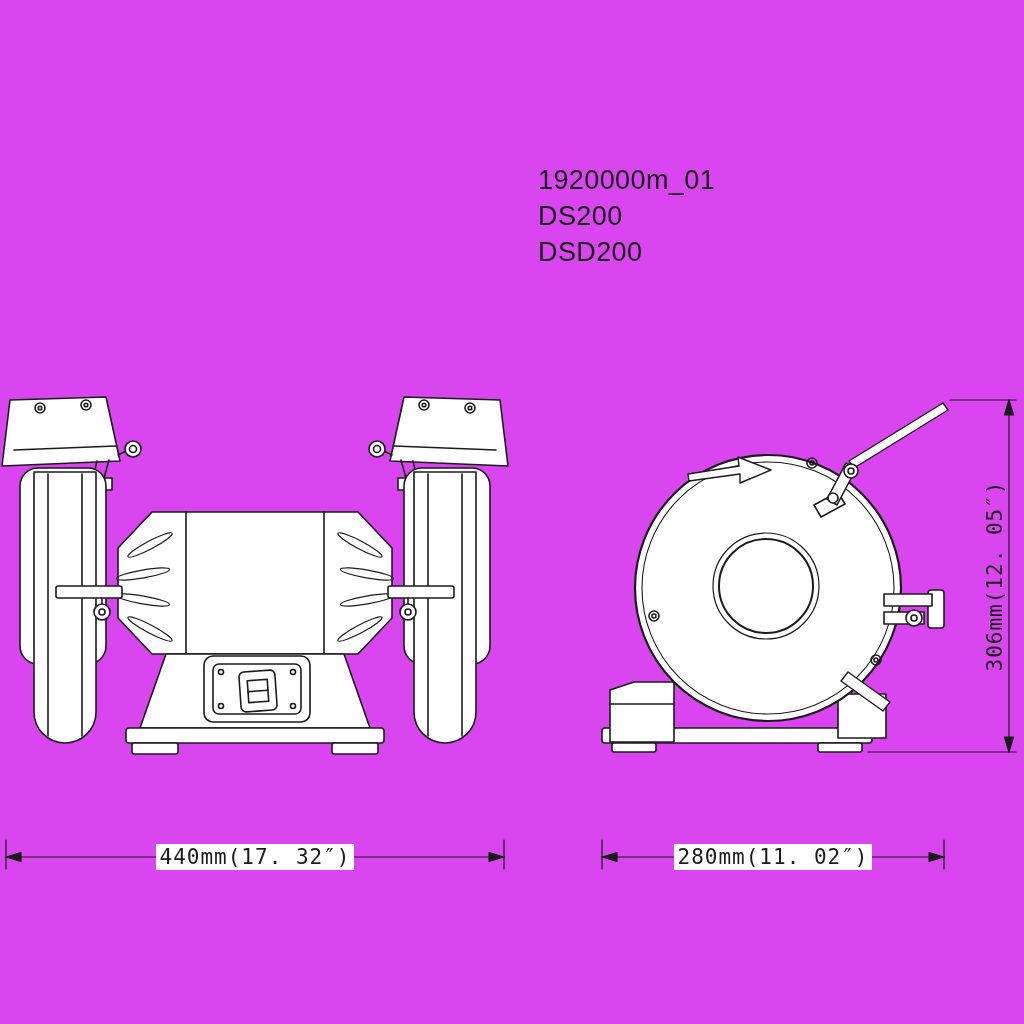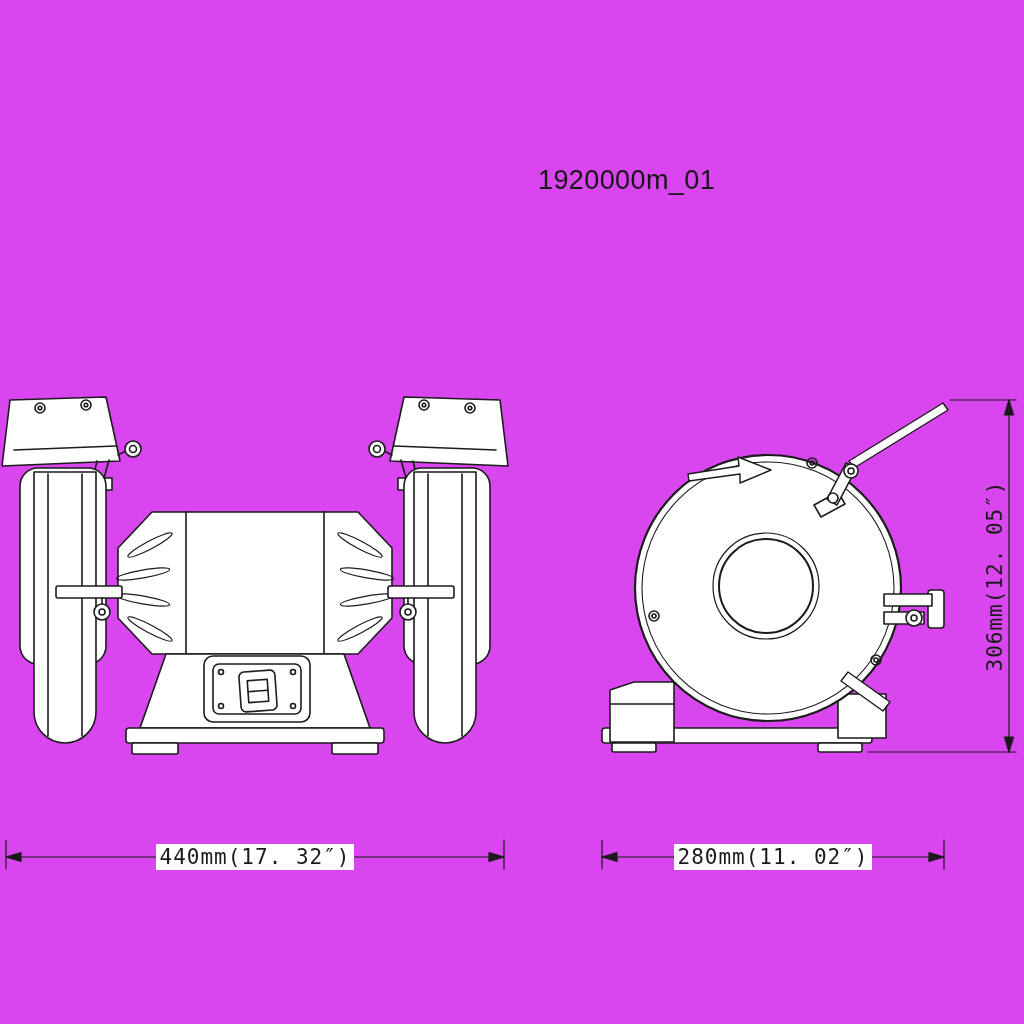--- a/index.html
+++ b/index.html
@@ -32,20 +32,22 @@
     letter-spacing: 1px;
   }
 </style>
 </head>
 <body>
 
 <div class="canvas">
 
   <div class="part-numbers">
     <div>1920000m_01</div>
+    <div>DS200</div>
+    <div>DSD200</div>
   </div>
 
   <svg class="drawing" width="1024" height="1024" viewBox="0 0 1024 1024">
     <g stroke="#1b1b1b" fill="none" stroke-width="1.6" stroke-linejoin="round" stroke-linecap="round">
 
       <g>
 
         <g>
           <path fill="#ffffff" d="M 10,400 L 106,397 L 120,461 L 2,466 Z"></path>
           <path d="M 14,450 L 116,446"></path>

